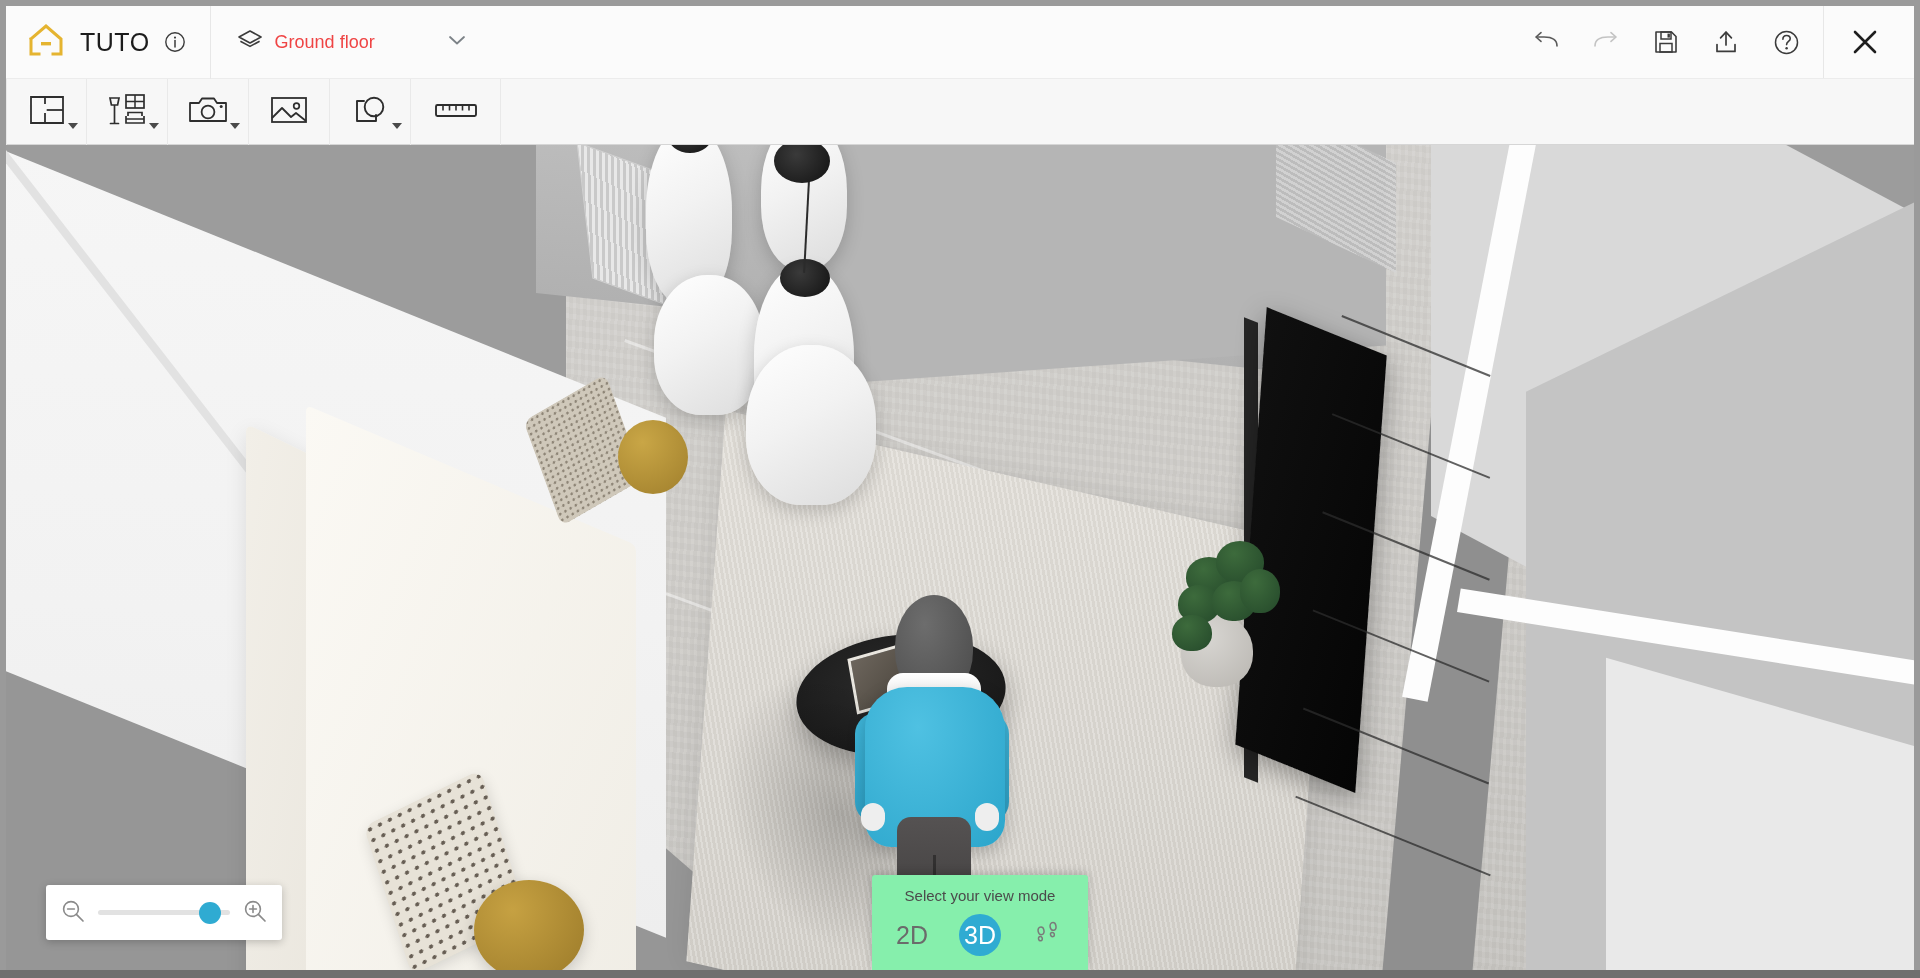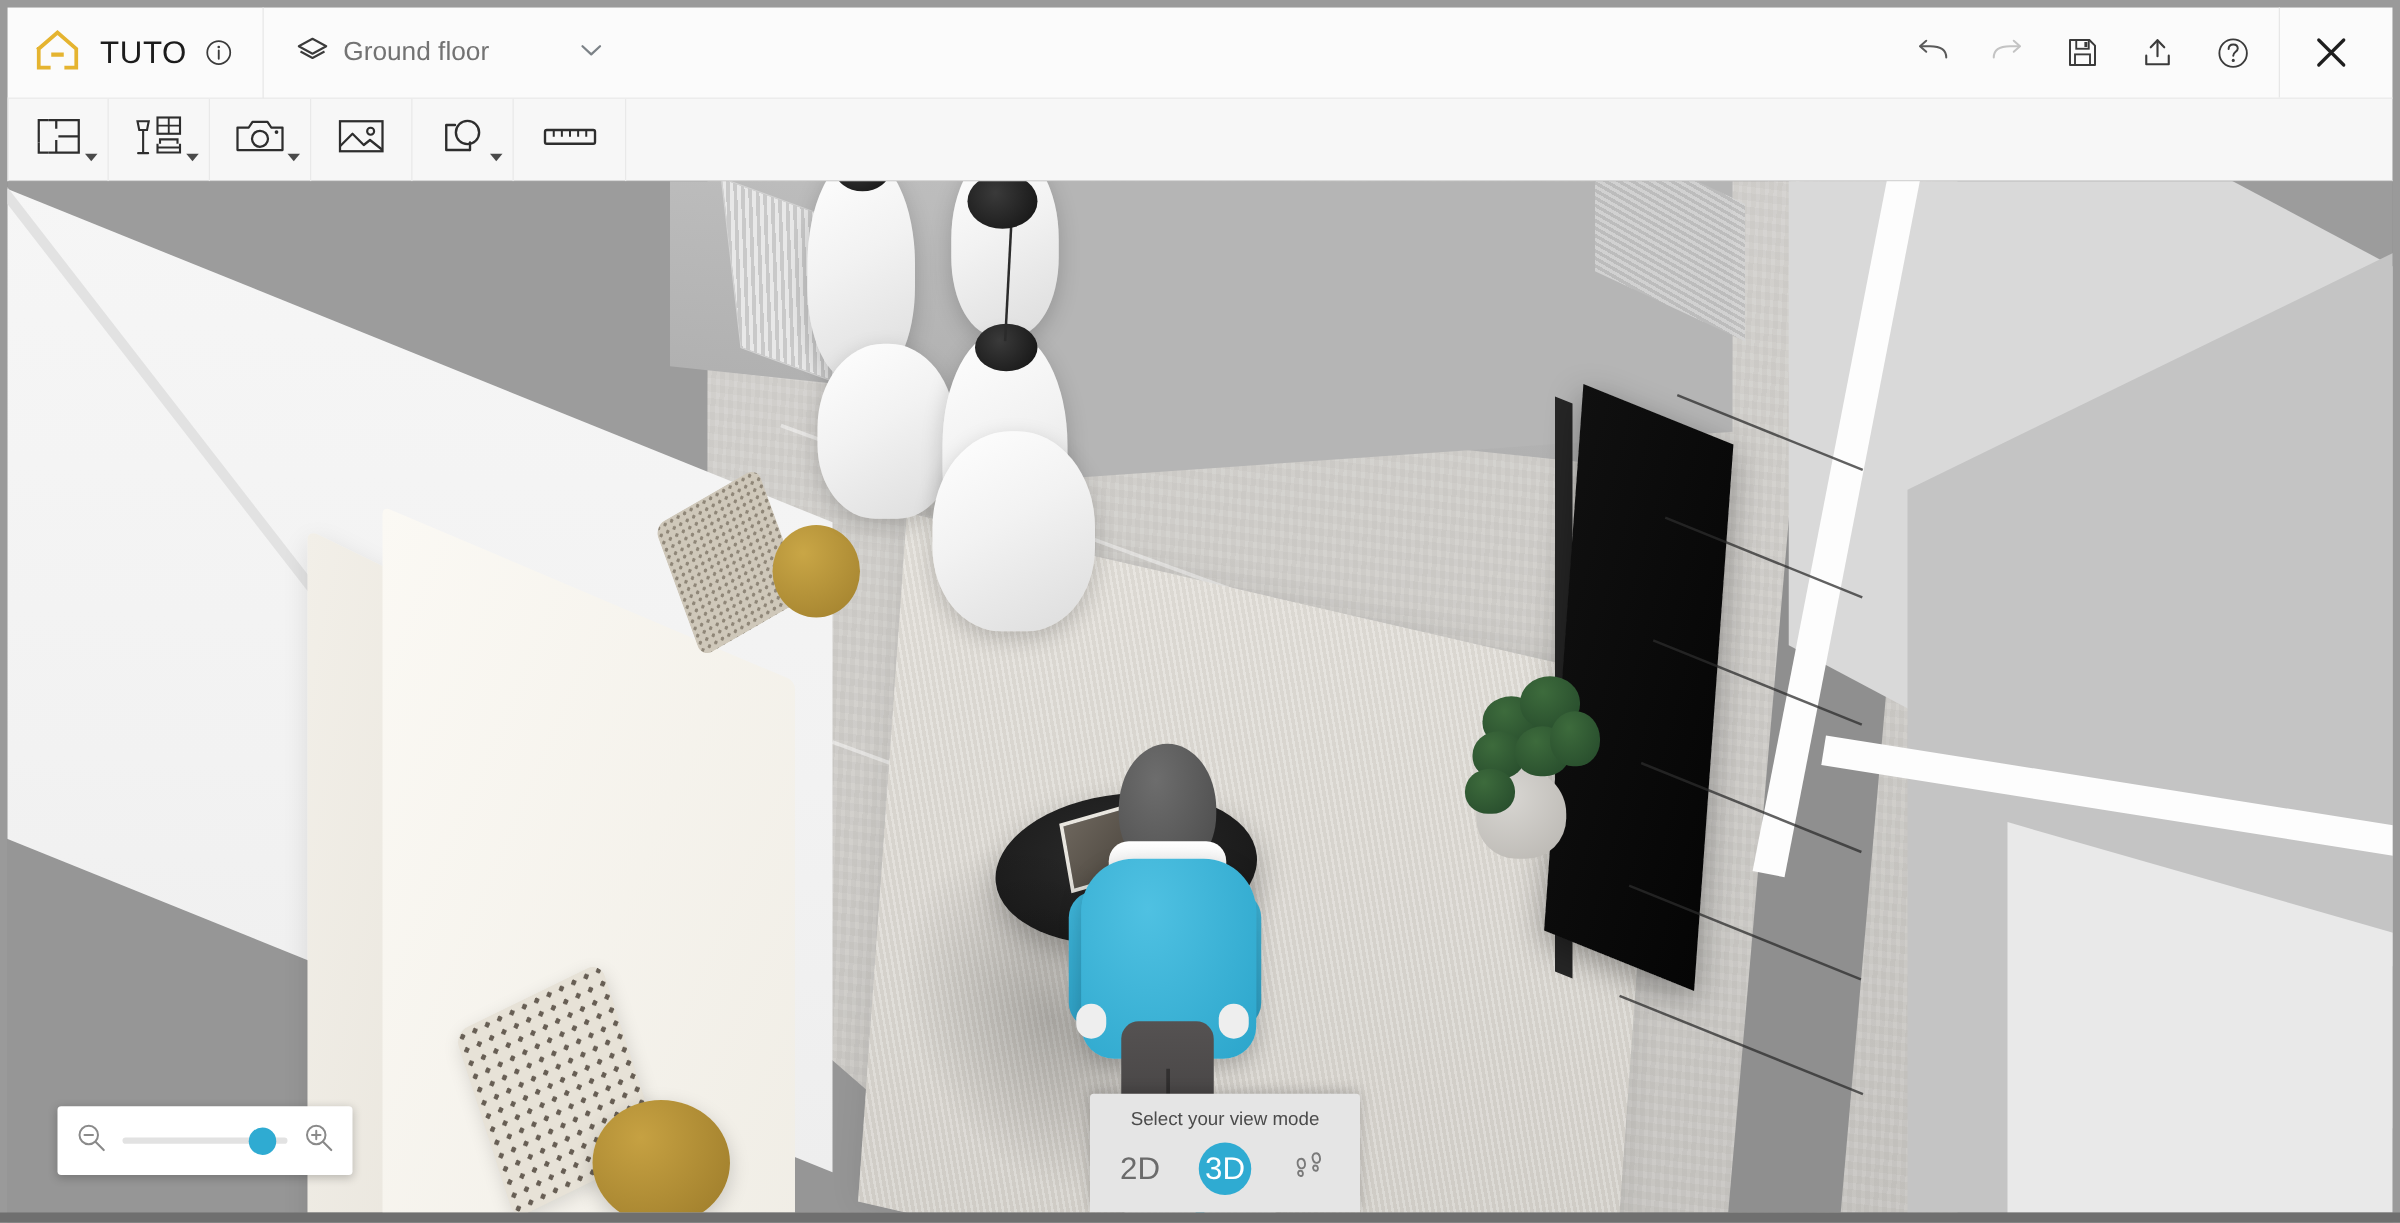--- a/index.html
+++ b/index.html
@@ -31,21 +31,21 @@
   .app-title {
     margin-left:14px; font-size:25px; color:#1c1c1c; letter-spacing:.5px;
     font-family:"Liberation Sans", sans-serif;
   }
   .info-icon { margin-left:14px; display:flex; align-items:center; cursor:pointer; }
   .header-sep { width:1px; height:73px; background:#e7e7e7; margin-left:24px; }
   .floor-select {
     display:flex; align-items:center; gap:12px;
     margin-left:26px; cursor:pointer; height:73px;
   }
-  .floor-label { font-size:21px; color:#737373; }
+  .floor-label { font-size:18px; color:#ef4444; }
   .floor-chevron { margin-left:60px; }
   .header-spacer { flex:1; }
   .header-actions { display:flex; align-items:center; gap:30px; margin-right:6px; }
   .hdr-btn { cursor:pointer; display:flex; align-items:center; justify-content:center; width:30px; height:30px; }
   .hdr-sep { width:1px; height:72px; background:#e7e7e7; margin:0 26px 0 16px; }
   .close-btn { cursor:pointer; margin-right:34px; display:flex; align-items:center; }
 
   
   .toolbar {
     position:absolute; left:6px; top:79px; width:1908px; height:66px;
@@ -344,21 +344,21 @@
   .zoom-thumb {
     position:absolute; top:50%; transform:translate(-50%,-50%);
     width:22px; height:22px; border-radius:50%;
     background:#2fabd2;
     cursor:pointer;
   }
 
   
   .viewmode {
     position:absolute; left:866px; bottom:0; width:216px; height:95px;
-    background:#e5e5e5;
+    background:#86efac;
     box-shadow:0 -2px 10px rgba(0,0,0,.20);
     border-radius:3px 3px 0 0;
     display:flex; flex-direction:column; align-items:center;
     padding-top:12px;
   }
   .vm-title { font-size:15px; color:#4b4b4b; margin-bottom:10px; }
   .vm-row { display:flex; align-items:center; gap:26px; }
   .vm-opt {
     width:42px; height:42px; border-radius:50%;
     display:flex; align-items:center; justify-content:center;

